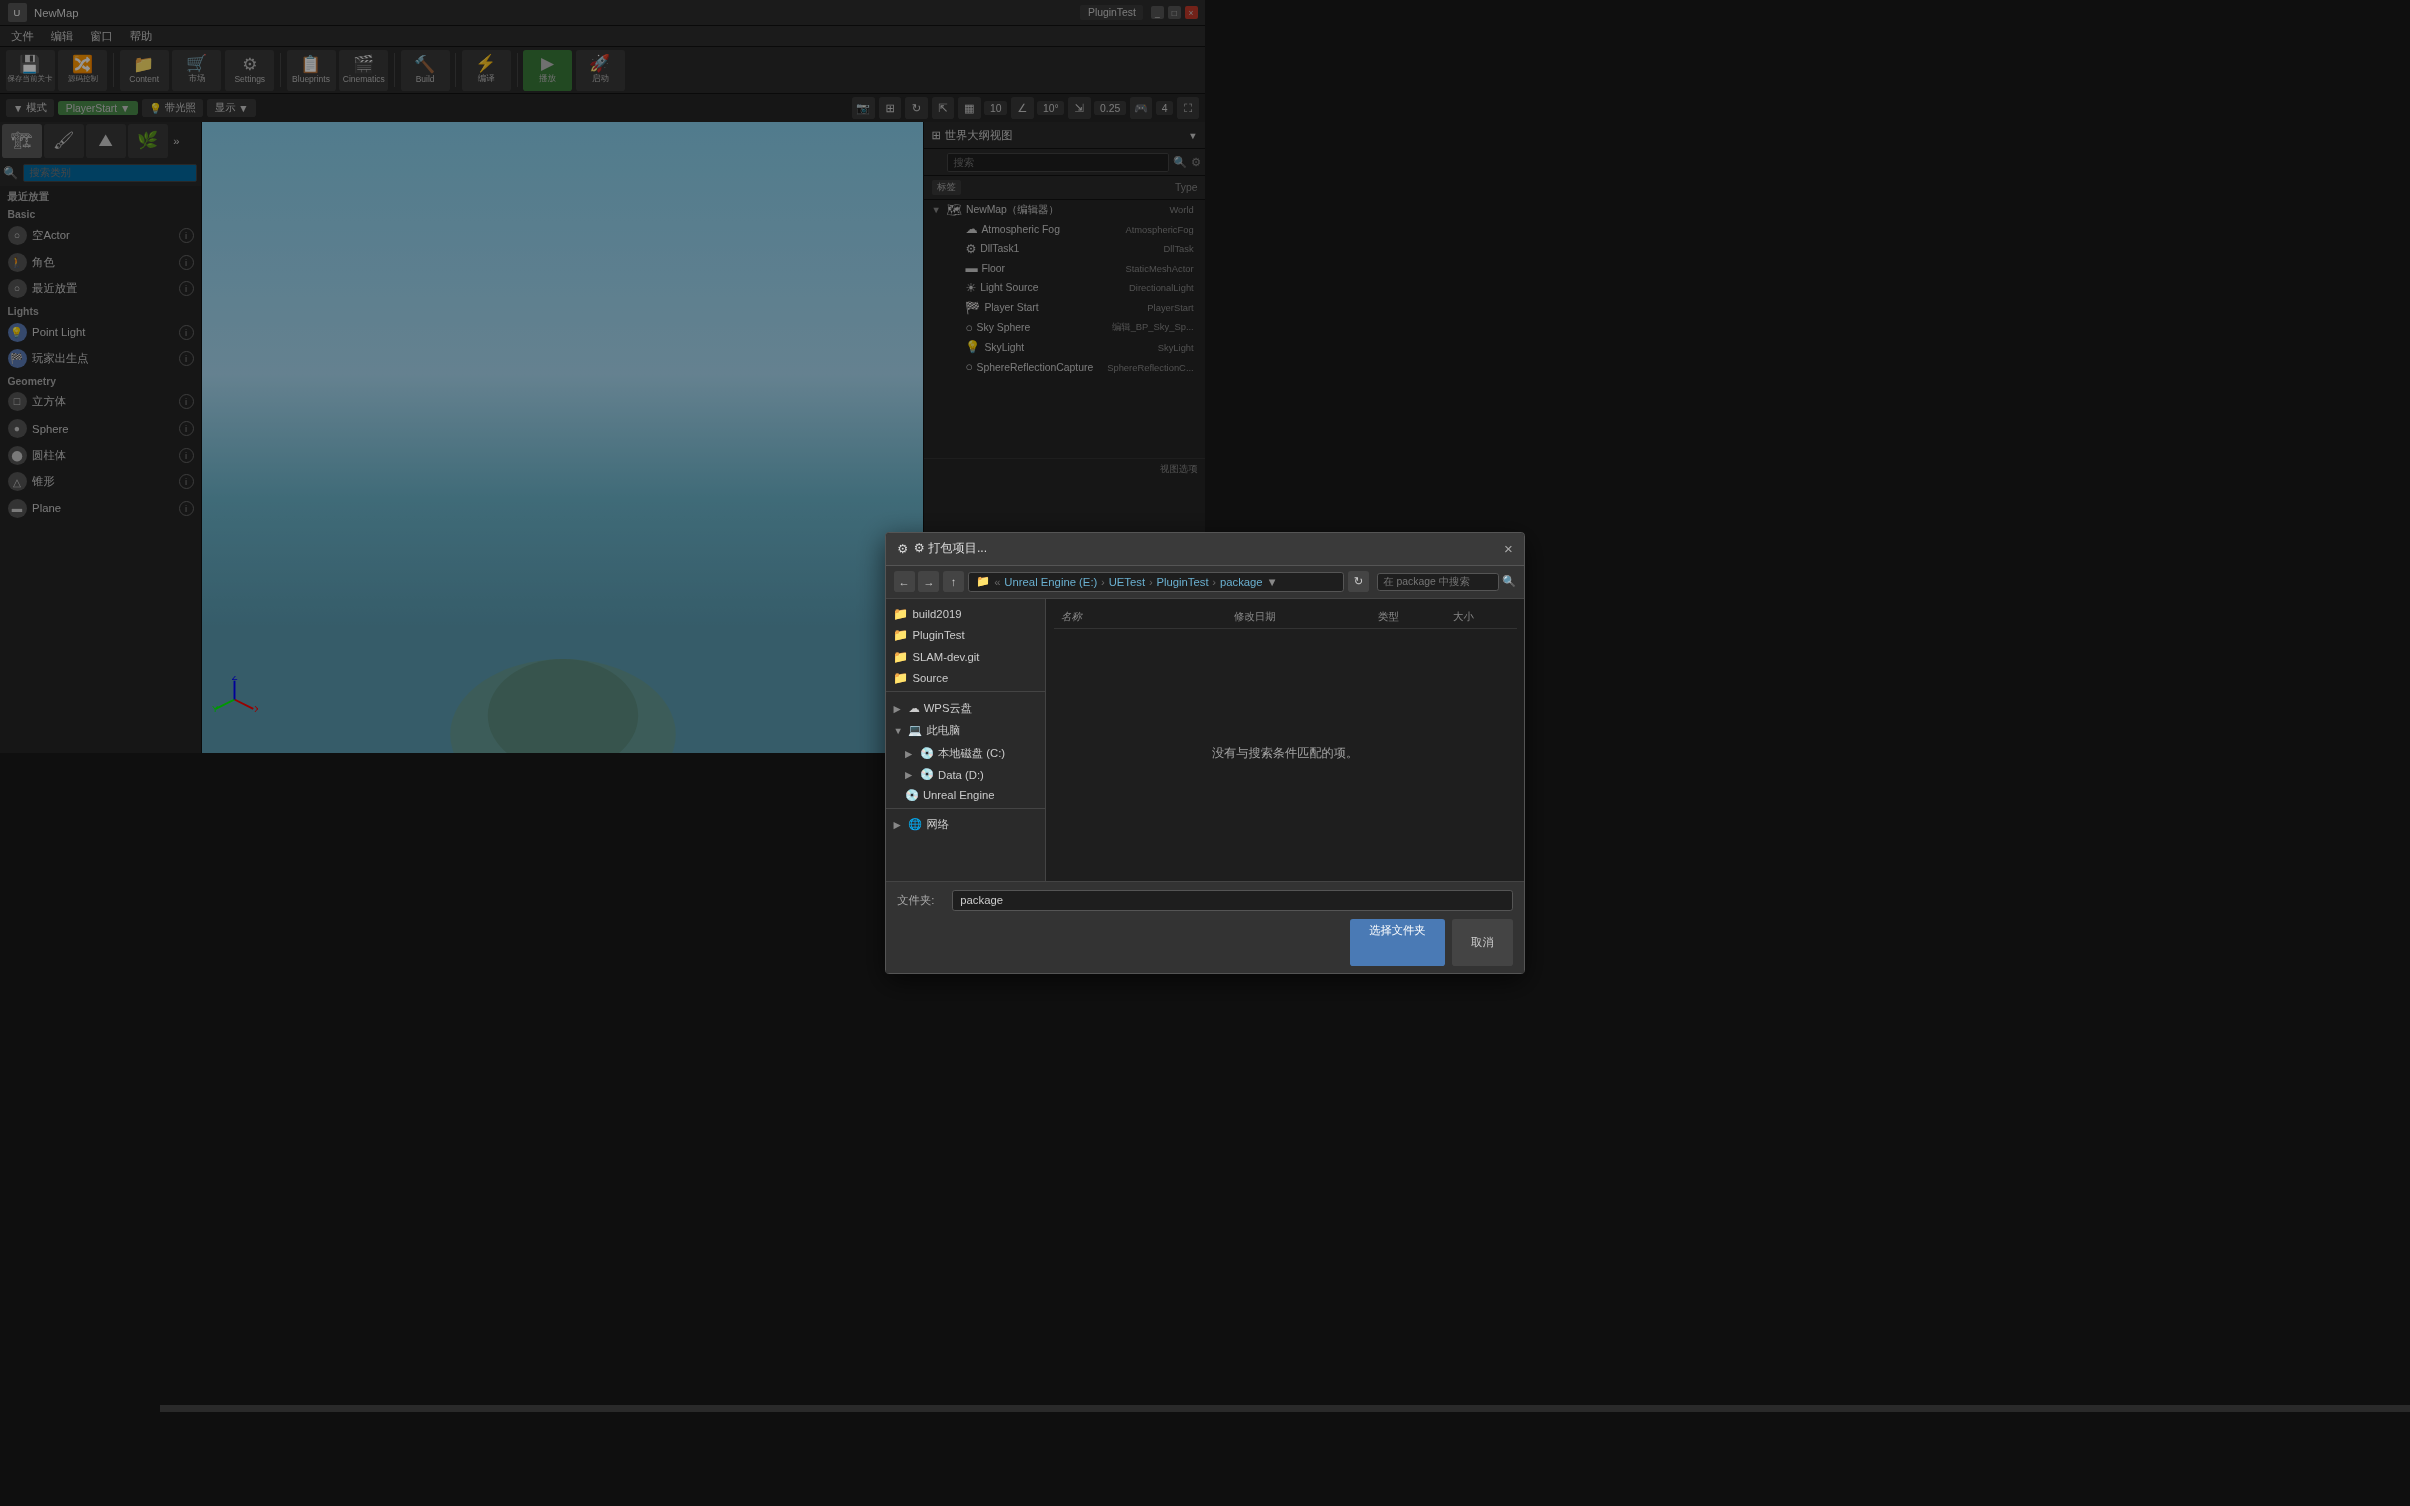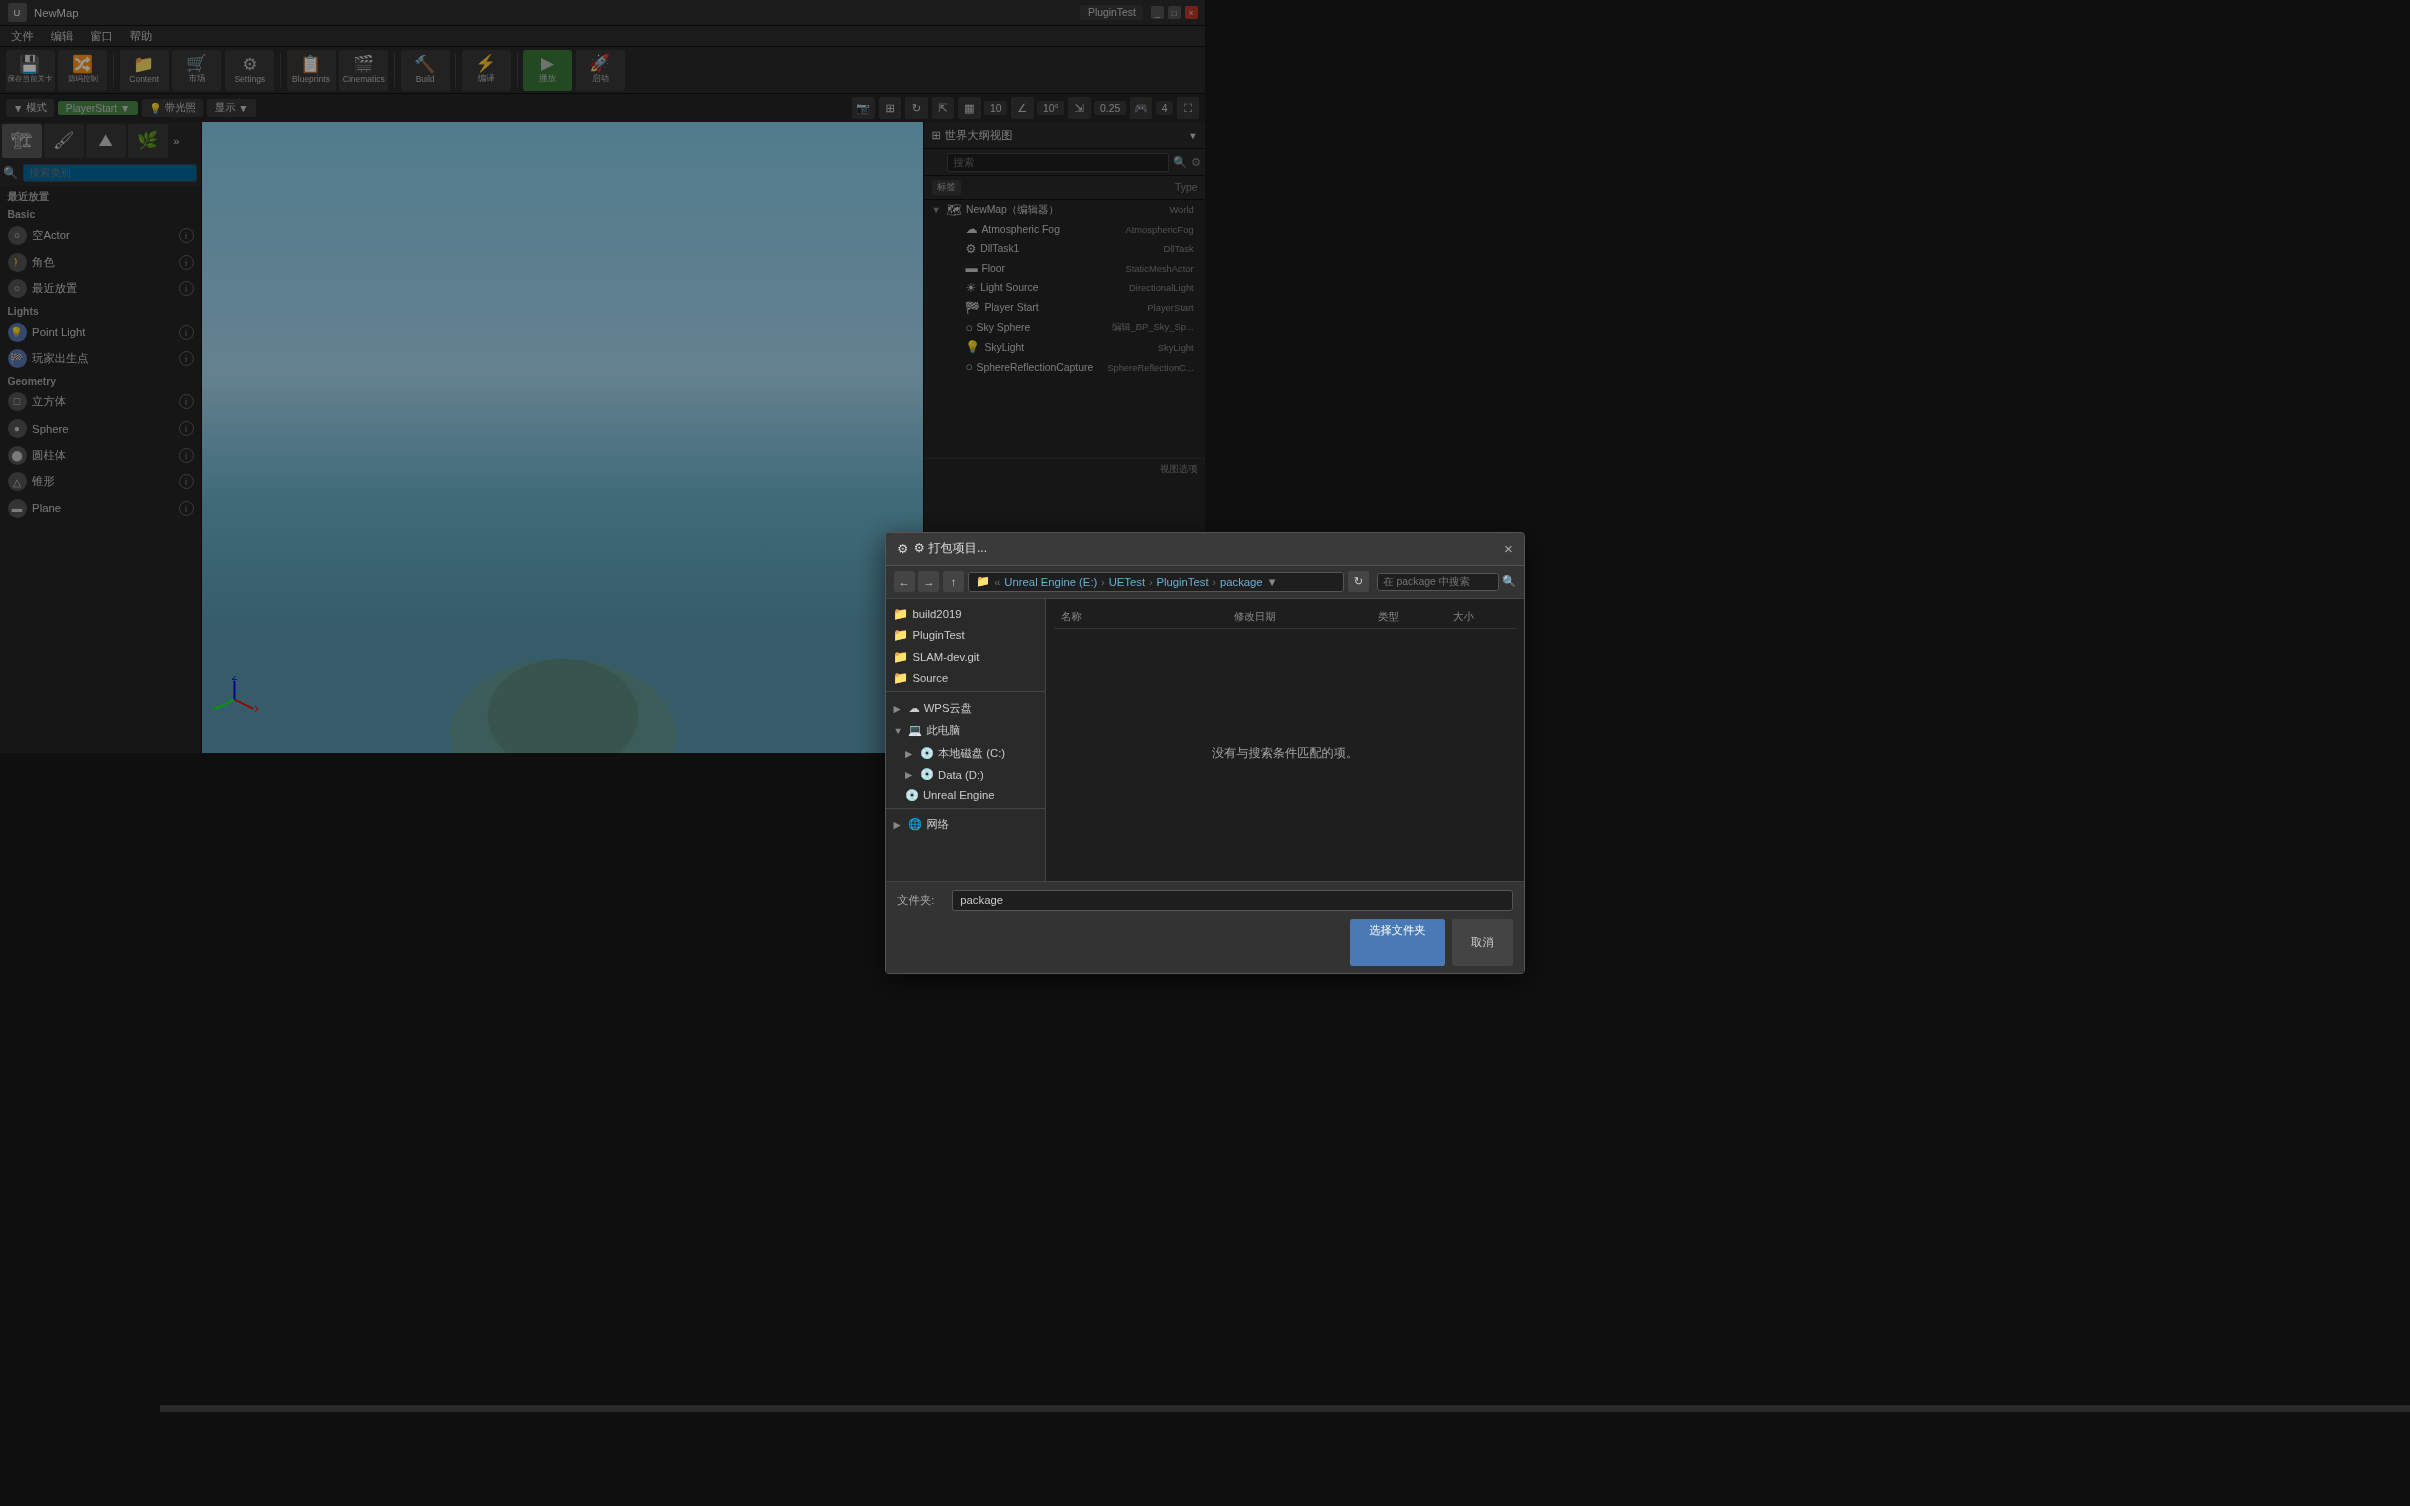--- a/index.html
+++ b/index.html
@@ -332,21 +332,21 @@
       flex-direction: column;
     }
     .d-col-header {
       display: flex;
       padding: 3.8px 7.5px;
       font-size: 10.4px;
       color: #888;
       border-bottom: 0.9px solid #333;
       margin-bottom: 3.8px;
     }
-    .d-col-name { flex: 1; }
+    .d-col-name { flex: 1; font-style: italic; }
     .d-col-date { width: 132px; }
     .d-col-type { width: 75px; margin-left: 12px; }
     .d-col-size { width: 56px; }
     .d-empty { flex: 1; display: flex; align-items: center; justify-content: center; color: #a3a3a3; font-size: 12.2px; }
     #dialog-footer {
       padding: 7.5px 11.3px;
       background: #333;
       border-top: 0.9px solid #444;
       display: flex;
       flex-direction: column;

